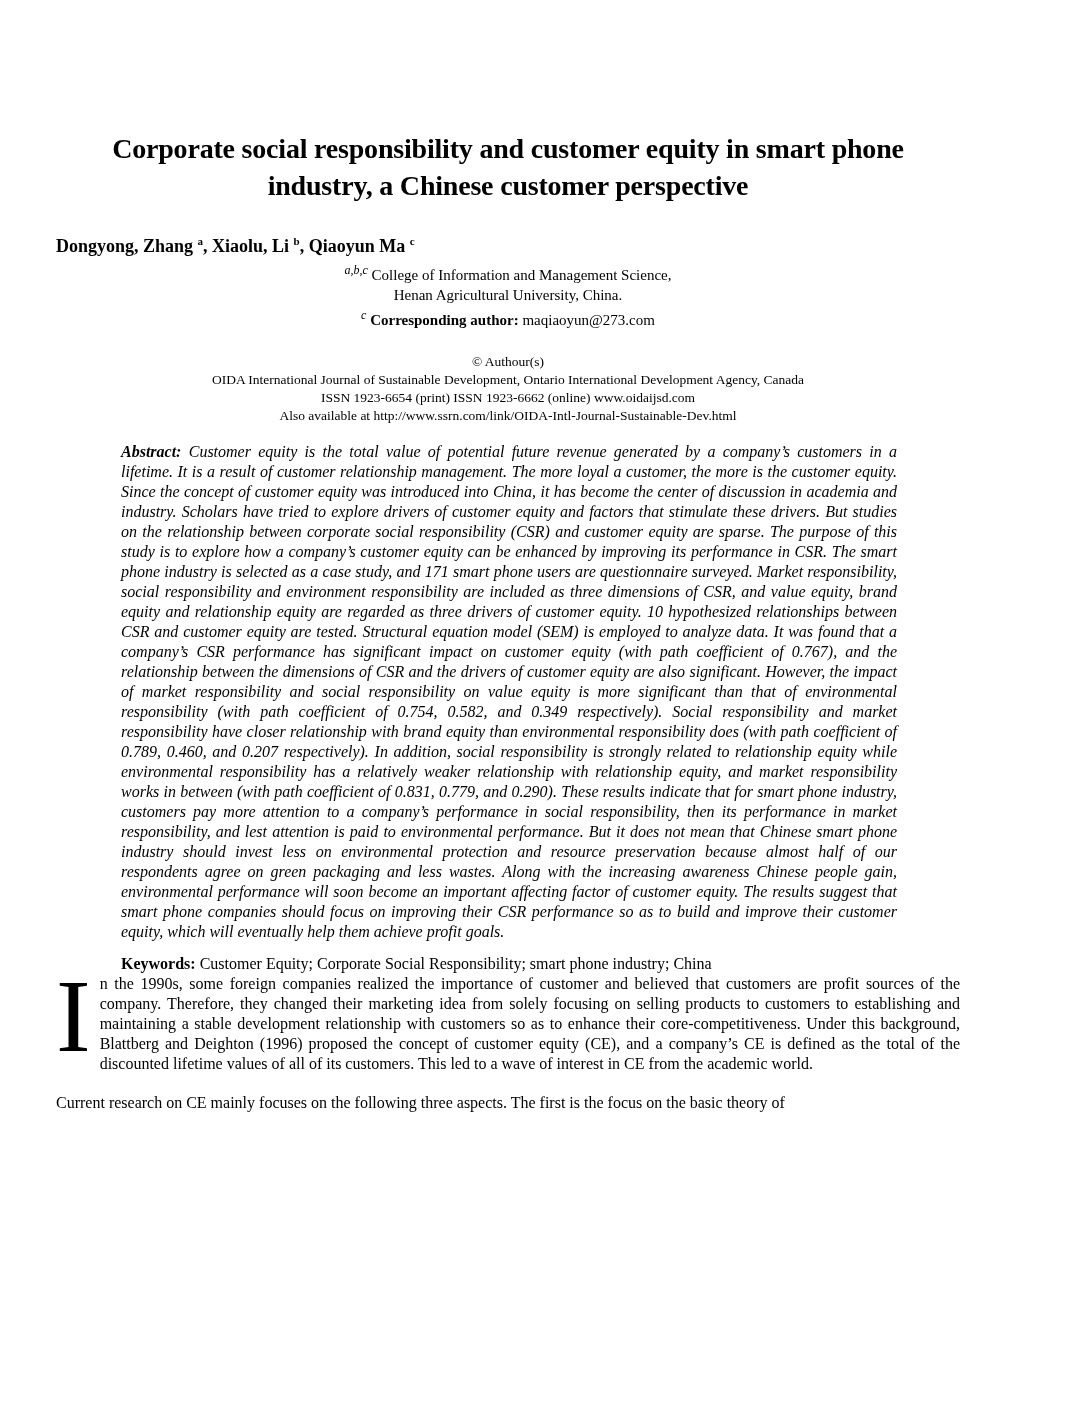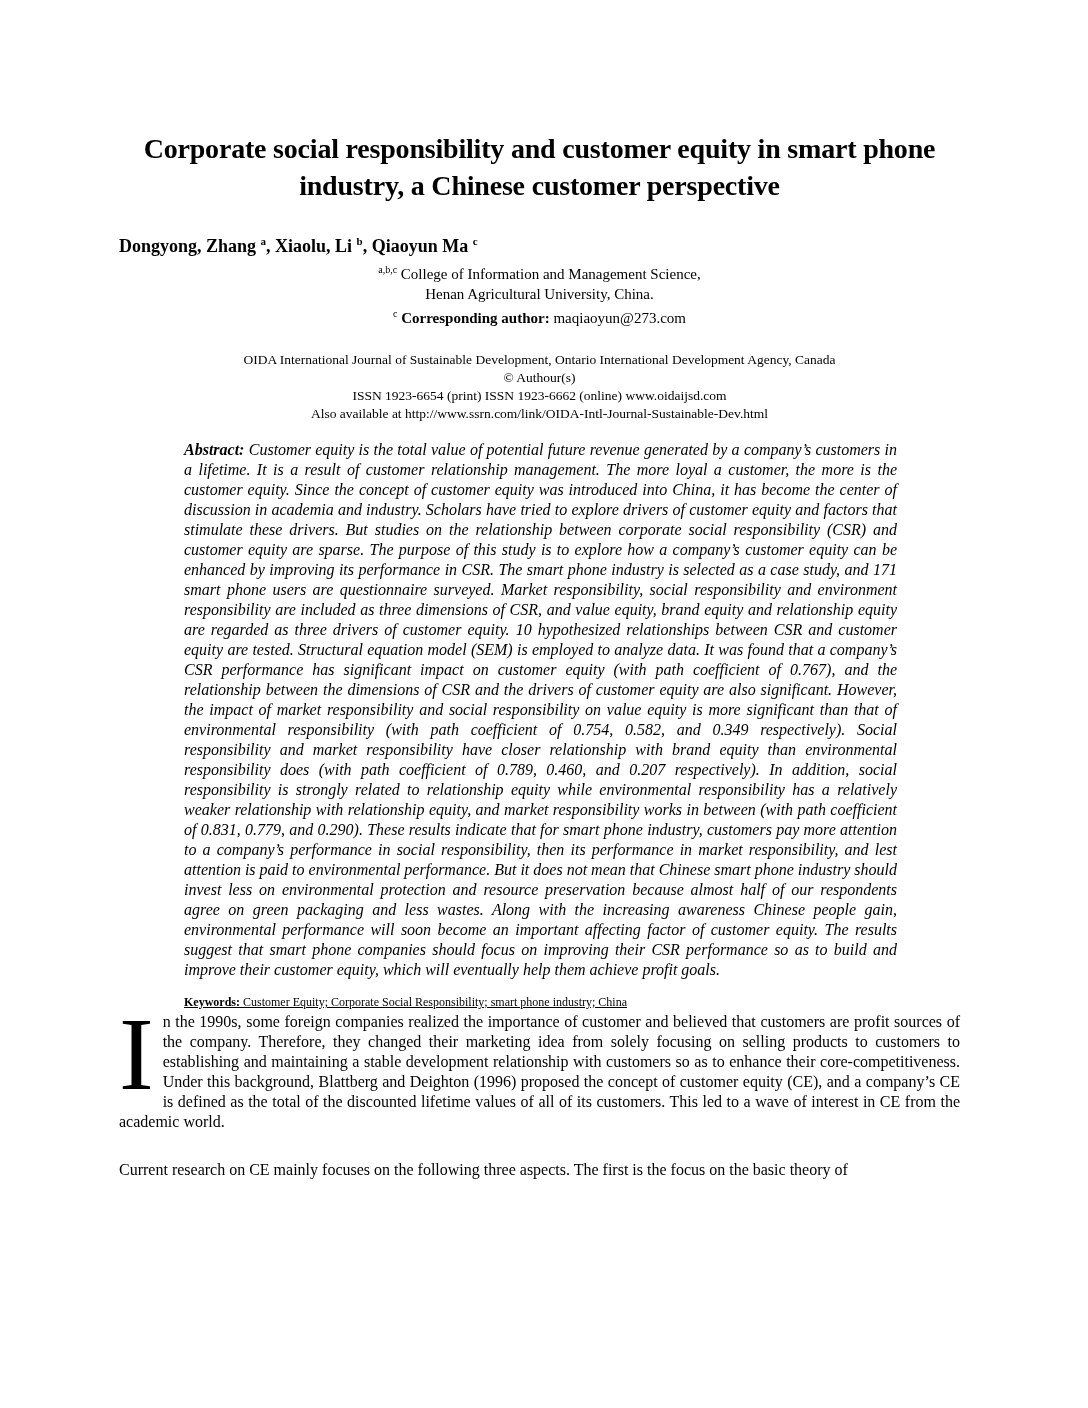--- a/index.html
+++ b/index.html
@@ -5,21 +5,21 @@
   html, body { margin: 0; padding: 0; background: #ffffff; }
   .page {
     position: relative;
     width: 1088px;
     height: 1188px;
     margin: 0 auto;
     background: #ffffff;
     color: #000000;
     font-family: "Liberation Serif", "DejaVu Serif", serif;
     box-sizing: border-box;
-    padding: 130px 128px 0 119px;
+    padding: 130px 128px 0 56px;
     overflow: hidden;
   }
   .title {
     margin: 0 auto;
     max-width: 862px;
     text-align: center;
     font-size: 28px;
     line-height: 37px;
     font-weight: bold;
     letter-spacing: -0.2px;
@@ -32,42 +32,41 @@
     font-weight: bold;
   }
   .authors-line sup { font-size: 11px; }
   .affiliation {
     text-align: center;
     font-size: 15px;
     line-height: 20px;
     margin-top: 3px;
   }
   .affiliation .line { display: block; }
-  .affiliation sup { font-size: 10px; }
+  .affiliation sup { font-size: 12px; font-style: italic; }
   .corresponding-label { font-weight: bold; }
   .copyright-block {
     margin-top: 23px;
     text-align: center;
     font-size: 13.5px;
     line-height: 18px;
   }
   .abstract-para {
     margin: 17px 63px 0 65px;
     text-align: justify;
     font-size: 16px;
     line-height: 20px;
     font-style: italic;
   }
   .abstract-label { font-weight: bold; }
   .keywords-para {
     margin: 12px 63px 0 65px;
     text-align: justify;
-    font-size: 12px;
+    font-size: 16px;
     line-height: 20px;
-    text-decoration: underline;
   }
   .keywords-label { font-weight: bold; }
   .section-heading {
     margin: 14px 0 8px 0;
     text-align: center;
     font-size: 17px;
     line-height: 22px;
     font-weight: bold;
   }
   .intro-para {
@@ -78,21 +77,21 @@
   }
   .dropcap {
     float: left;
     font-size: 104px;
     line-height: 76px;
     height: 94px;
     margin: 4px 9px 0 0;
     font-weight: normal;
   }
   .body-para {
-    margin: 28px 0 0 0;
+    margin: 19px 0 0 0;
     text-align: justify;
     font-size: 16px;
     line-height: 20px;
   }
 </style>
 </head>
 <body>
 
 <div class="page">
 
@@ -102,22 +101,22 @@
     <span>Dongyong, Zhang </span><sup>a</sup><span>, </span><span>Xiaolu, Li </span><sup>b</sup><span>, </span><span>Qiaoyun Ma </span><sup>c</sup>
   </div>
 
   <div class="affiliation">
     <span class="line"><sup>a,b,c</sup><span> College of Information and Management Science,</span></span>
     <span class="line">Henan Agricultural University, China.</span>
     <span class="line"><sup>c</sup><span class="corresponding-label"> Corresponding author:</span><span> maqiaoyun@273.com</span></span>
   </div>
 
   <div class="copyright-block">
+    <div>© Authour(s)</div>
     <div>OIDA International Journal of Sustainable Development, Ontario International Development Agency, Canada</div>
-    <div>© Authour(s)</div>
     <div>ISSN 1923-6654 (print) ISSN 1923-6662 (online) www.oidaijsd.com</div>
     <div>Also available at http://www.ssrn.com/link/OIDA-Intl-Journal-Sustainable-Dev.html</div>
   </div>
 
   <p class="abstract-para">
     <span class="abstract-label">Abstract:</span>
     <span>Customer equity is the total value of potential future revenue generated by a company’s customers in a lifetime. It is a result of customer relationship management. The more loyal a customer, the more is the customer equity. Since the concept of customer equity was introduced into China, it has become the center of discussion in academia and industry. Scholars have tried to explore drivers of customer equity and factors that stimulate these drivers. But studies on the relationship between corporate social responsibility (CSR) and customer equity are sparse. The purpose of this study is to explore how a company’s customer equity can be enhanced by improving its performance in CSR. The smart phone industry is selected as a case study, and 171 smart phone users are questionnaire surveyed. Market responsibility, social responsibility and environment responsibility are included as three dimensions of CSR, and value equity, brand equity and relationship equity are regarded as three drivers of customer equity. 10 hypothesized relationships between CSR and customer equity are tested. Structural equation model (SEM) is employed to analyze data. It was found that a company’s CSR performance has significant impact on customer equity (with path coefficient of 0.767), and the relationship between the dimensions of CSR and the drivers of customer equity are also significant. However, the impact of market responsibility and social responsibility on value equity is more significant than that of environmental responsibility (with path coefficient of 0.754, 0.582, and 0.349 respectively). Social responsibility and market responsibility have closer relationship with brand equity than environmental responsibility does (with path coefficient of 0.789, 0.460, and 0.207 respectively). In addition, social responsibility is strongly related to relationship equity while environmental responsibility has a relatively weaker relationship with relationship equity, and market responsibility works in between (with path coefficient of 0.831, 0.779, and 0.290). These results indicate that for smart phone industry, customers pay more attention to a company’s performance in social responsibility, then its performance in market responsibility, and lest attention is paid to environmental performance. But it does not mean that Chinese smart phone industry should invest less on environmental protection and resource preservation because almost half of our respondents agree on green packaging and less wastes. Along with the increasing awareness Chinese people gain, environmental performance will soon become an important affecting factor of customer equity. The results suggest that smart phone companies should focus on improving their CSR performance so as to build and improve their customer equity, which will eventually help them achieve profit goals.</span>
   </p>
 
   <p class="keywords-para">

